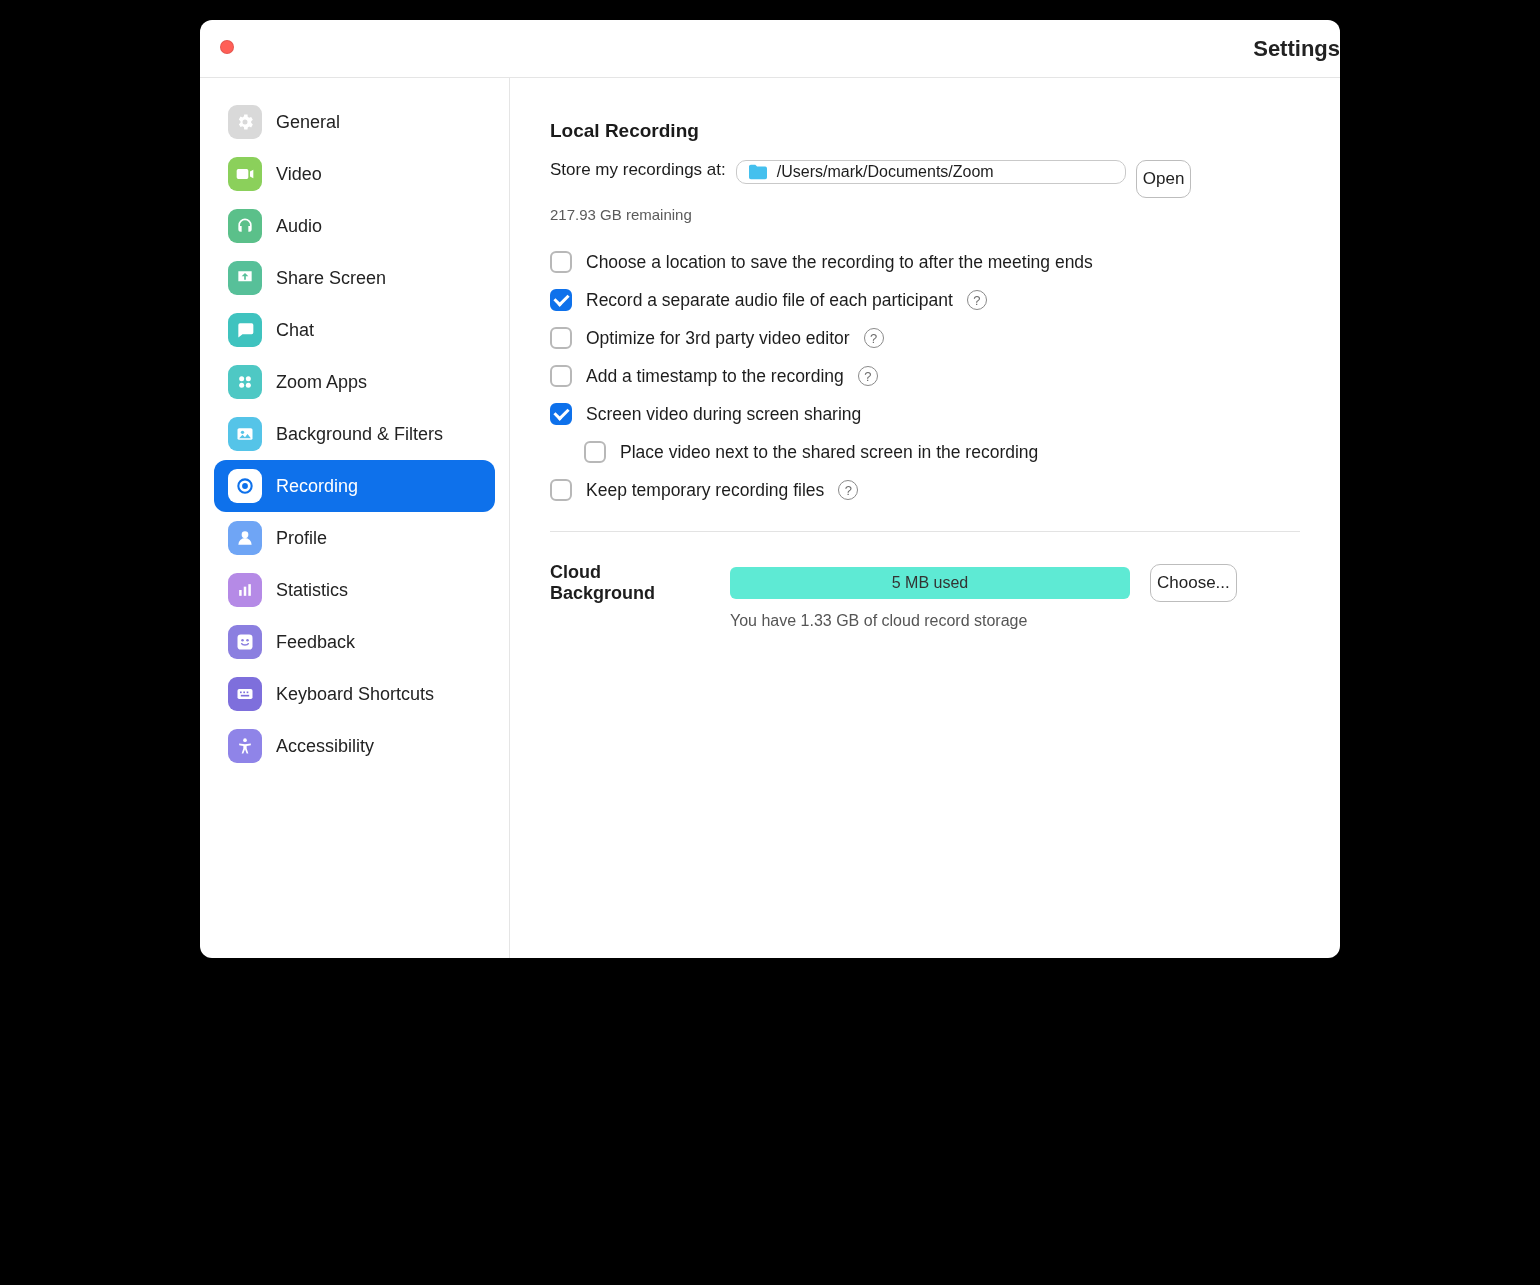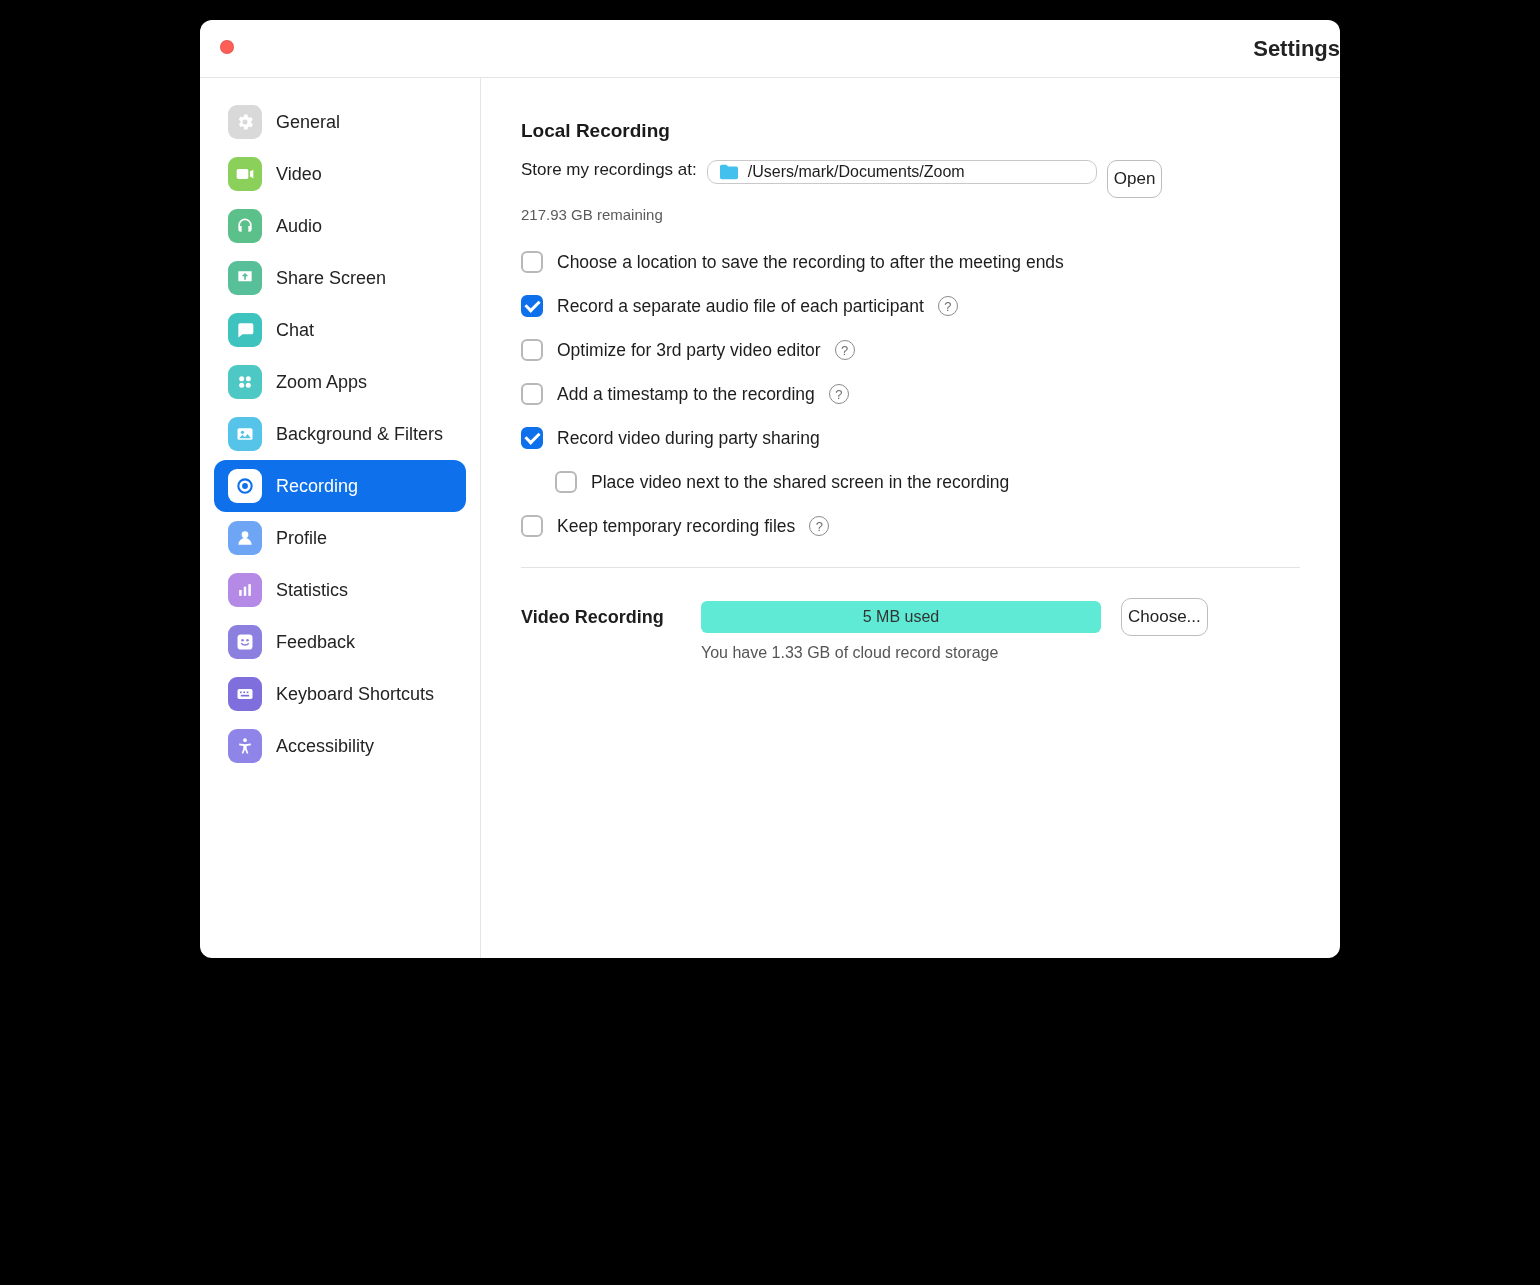--- a/index.html
+++ b/index.html
@@ -45,21 +45,21 @@
     text-align: right;
     font-size: 22px;
     font-weight: 700;
     color: #222;
   }
   .body {
     display: flex;
     height: 880px;
   }
   .sidebar {
-    width: 281px;
+    width: 310px;
     border-right: 1px solid #e5e5e5;
     padding: 18px 14px 18px 14px;
   }
   .sidebar-item {
     display: flex;
     align-items: center;
     gap: 14px;
     height: 52px;
     padding: 0 14px;
     border-radius: 12px;
@@ -125,21 +125,21 @@
     color:#222;
   }
   .remaining {
     font-size: 15px;
     color: #5b5b5b;
     margin-bottom: 28px;
   }
   .check-list {
     display: flex;
     flex-direction: column;
-    gap: 22px;
+    gap: 16px;
     margin-bottom: 30px;
   }
   .check-row {
     display: flex;
     align-items: center;
     gap: 14px;
     font-size: 17.5px;
   }
   .check-row.indent { margin-left: 34px; }
   .chk {
@@ -398,40 +398,40 @@
         </div>
 
         <div class="check-row">
           <div class="chk"></div>
           <span>Add a timestamp to the recording</span>
           <span class="help-icon">?</span>
         </div>
 
         <div class="check-row">
           <div class="chk checked"></div>
-          <span>Record video during party sharing</span>
+          <span>Screen video during screen sharing</span>
         </div>
 
         <div class="check-row indent">
           <div class="chk"></div>
           <span>Place video next to the shared screen in the recording</span>
         </div>
 
         <div class="check-row">
           <div class="chk"></div>
           <span>Keep temporary recording files</span>
           <span class="help-icon">?</span>
         </div>
 
       </div>
 
       <hr class="sep">
 
       <div class="cloud-row">
-        <div class="cloud-label">Video Recording</div>
+        <div class="cloud-label">Cloud Background</div>
         <div class="usage-bar">
           <span>5 MB used</span>
         </div>
         <button class="btn">Choose...</button>
       </div>
       <div class="cloud-sub">You have 1.33 GB of cloud record storage</div>
 
     </div>
   </div>
 </div>

